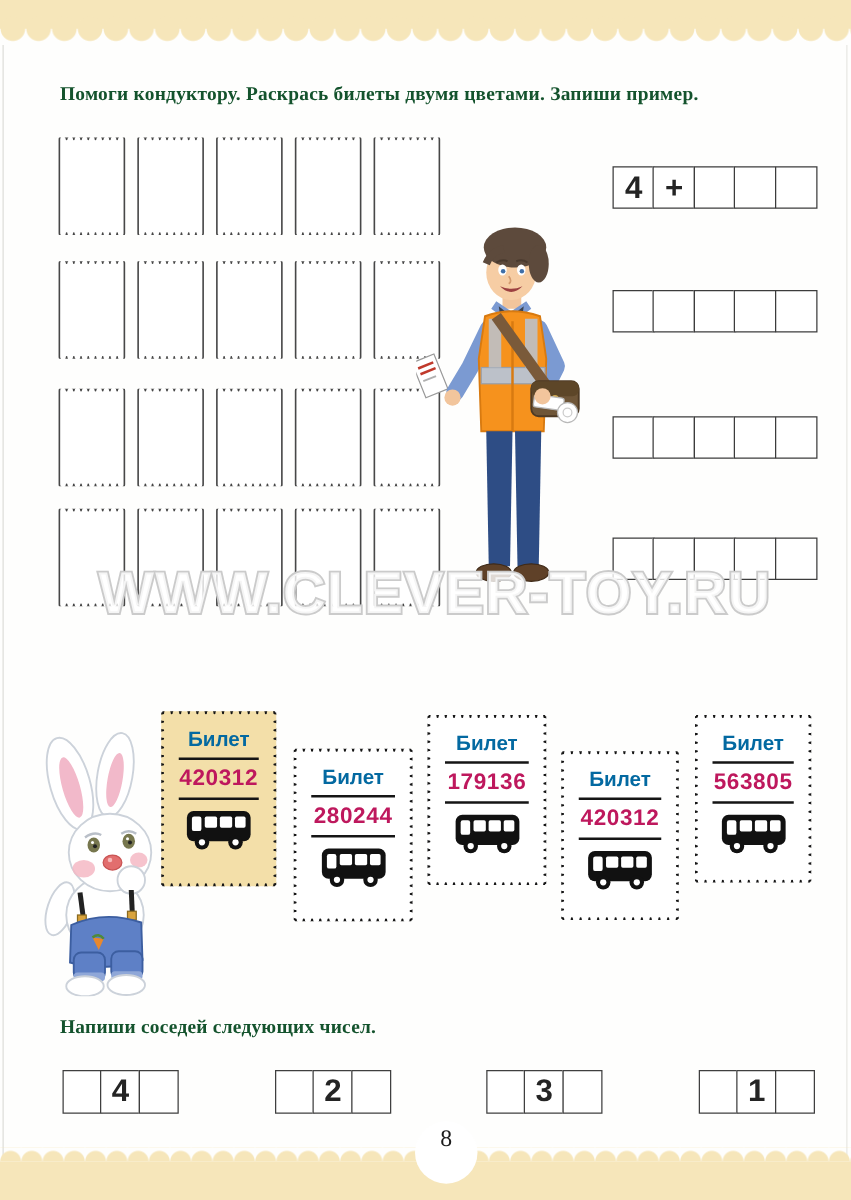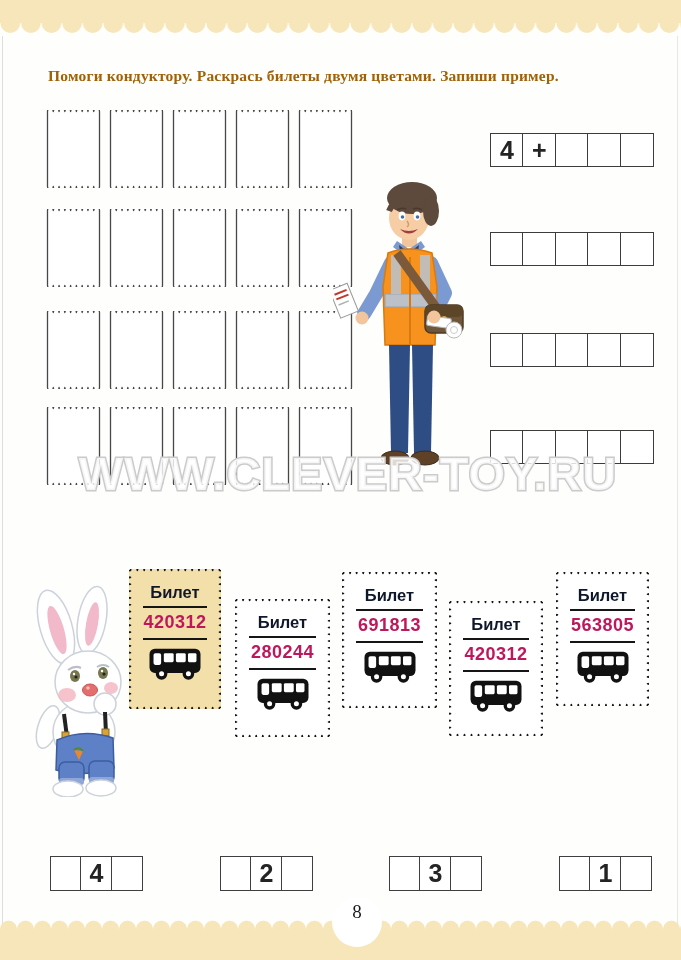--- a/index.html
+++ b/index.html
@@ -17,37 +17,37 @@
     background-image:radial-gradient(8.5px circle at 8.5px 11px, #f6e6ba 7.9px, rgba(246,230,186,0) 8.7px);
     background-size:17px 11px;background-repeat:repeat-x;}
   .page-num-notch{position:absolute;left:332px;top:897px;width:50px;height:50px;border-radius:50%;
     background:#fff;z-index:6;}
   .page-num{position:absolute;left:332px;top:901px;width:50px;text-align:center;z-index:7;
     font-size:19px;color:#1c1c1c;}
   .edge-line-left{position:absolute;left:2px;top:36px;bottom:32px;width:1px;background:#dededa;z-index:1;}
   .edge-line-right{position:absolute;right:3px;top:36px;bottom:32px;width:1px;background:#e7e7e3;z-index:1;}
 
   .heading{position:absolute;left:48px;width:610px;font-weight:bold;font-size:15.5px;
-    color:#a16207;letter-spacing:0.2px;z-index:2;}
+    color:#14532d;letter-spacing:0.2px;z-index:2;}
   #h1{top:67px;} #h2{top:511px;} #h3{top:813px;}
 
   
   .abs{position:absolute;}
   .blank-ticket{position:absolute;}
   .eq-row{position:absolute;display:flex;}
   .eq-cell{width:32px;height:32px;background:#fff;border:1.6px solid #3c3c3c;margin-left:-1.6px;
     display:flex;align-items:center;justify-content:center;
     font-family:"Liberation Sans",sans-serif;font-weight:bold;font-size:25px;color:#242424;}
   .eq-cell:first-child{margin-left:0;}
 
   .ticket{position:absolute;z-index:2;}
   .ticket-body{position:absolute;left:0;top:0;width:100%;height:100%;display:flex;
     flex-direction:column;align-items:center;}
   .ticket-title{margin-top:14px;font-family:"Liberation Sans",sans-serif;font-weight:bold;
-    font-size:16.5px;color:#0f172a;}
+    font-size:16.5px;color:#0369a1;}
   .ticket-line{width:70%;border-top:2px solid #151515;margin:4px auto 3px auto;}
   .ticket-number{font-family:"Liberation Sans",sans-serif;font-weight:bold;font-size:18px;
     letter-spacing:0.5px;color:#be185d;margin:1px 0 1px 0;}
   .bus{margin-top:4px;}
 
   .nb-group{position:absolute;display:flex;}
   .nb-cell{width:30px;height:33px;background:#fff;border:1.6px solid #3f3f3f;margin-left:-1.6px;
     display:flex;align-items:center;justify-content:center;
     font-family:"Liberation Sans",sans-serif;font-weight:bold;font-size:25px;color:#242424;}
   .nb-cell:first-child{margin-left:0;}
@@ -58,20 +58,21 @@
 </head>
 <body>
 
 <div class="page">
 
   <div class="band-top"></div>
   <div class="edge-line-left"></div>
   <div class="edge-line-right"></div>
 
   <div id="h1" class="heading">Помоги кондуктору. Раскрась билеты двумя цветами. Запиши пример.</div>
+  <div id="h3" class="heading">Напиши соседей следующих чисел.</div>
 
   <div id="blank-grid" class="abs" style="left:46px;top:110px;width:310px;height:376px;">
       <div class="blank-ticket" style="left: 0px; top: 0px; width: 55px; height: 78px;">
         <svg width="55" height="78" style="position:absolute;left:0;top:0;">
           <path d="M 1.5 1.5 a 2.888888888888889 2.888888888888889 0 0 1 5.777777777777778 0 a 2.888888888888889 2.888888888888889 0 0 1 5.777777777777778 0 a 2.888888888888889 2.888888888888889 0 0 1 5.777777777777778 0 a 2.888888888888889 2.888888888888889 0 0 1 5.777777777777778 0 a 2.888888888888889 2.888888888888889 0 0 1 5.777777777777778 0 a 2.888888888888889 2.888888888888889 0 0 1 5.777777777777778 0 a 2.888888888888889 2.888888888888889 0 0 1 5.777777777777778 0 a 2.888888888888889 2.888888888888889 0 0 1 5.777777777777778 0 a 2.888888888888889 2.888888888888889 0 0 1 5.777777777777778 0 L 53.5 76.5 a 2.888888888888889 2.888888888888889 0 0 1 -5.777777777777778 0 a 2.888888888888889 2.888888888888889 0 0 1 -5.777777777777778 0 a 2.888888888888889 2.888888888888889 0 0 1 -5.777777777777778 0 a 2.888888888888889 2.888888888888889 0 0 1 -5.777777777777778 0 a 2.888888888888889 2.888888888888889 0 0 1 -5.777777777777778 0 a 2.888888888888889 2.888888888888889 0 0 1 -5.777777777777778 0 a 2.888888888888889 2.888888888888889 0 0 1 -5.777777777777778 0 a 2.888888888888889 2.888888888888889 0 0 1 -5.777777777777778 0 a 2.888888888888889 2.888888888888889 0 0 1 -5.777777777777778 0 L 1.5 1.5 Z" fill="#fff" stroke="#474747" stroke-width="1.3" stroke-linejoin="round"></path>
         </svg>
       </div>
       <div class="blank-ticket" style="left: 63px; top: 0px; width: 55px; height: 78px;">
         <svg width="55" height="78" style="position:absolute;left:0;top:0;">
           <path d="M 1.5 1.5 a 2.888888888888889 2.888888888888889 0 0 1 5.777777777777778 0 a 2.888888888888889 2.888888888888889 0 0 1 5.777777777777778 0 a 2.888888888888889 2.888888888888889 0 0 1 5.777777777777778 0 a 2.888888888888889 2.888888888888889 0 0 1 5.777777777777778 0 a 2.888888888888889 2.888888888888889 0 0 1 5.777777777777778 0 a 2.888888888888889 2.888888888888889 0 0 1 5.777777777777778 0 a 2.888888888888889 2.888888888888889 0 0 1 5.777777777777778 0 a 2.888888888888889 2.888888888888889 0 0 1 5.777777777777778 0 a 2.888888888888889 2.888888888888889 0 0 1 5.777777777777778 0 L 53.5 76.5 a 2.888888888888889 2.888888888888889 0 0 1 -5.777777777777778 0 a 2.888888888888889 2.888888888888889 0 0 1 -5.777777777777778 0 a 2.888888888888889 2.888888888888889 0 0 1 -5.777777777777778 0 a 2.888888888888889 2.888888888888889 0 0 1 -5.777777777777778 0 a 2.888888888888889 2.888888888888889 0 0 1 -5.777777777777778 0 a 2.888888888888889 2.888888888888889 0 0 1 -5.777777777777778 0 a 2.888888888888889 2.888888888888889 0 0 1 -5.777777777777778 0 a 2.888888888888889 2.888888888888889 0 0 1 -5.777777777777778 0 a 2.888888888888889 2.888888888888889 0 0 1 -5.777777777777778 0 L 1.5 1.5 Z" fill="#fff" stroke="#474747" stroke-width="1.3" stroke-linejoin="round"></path>
@@ -345,21 +346,21 @@
           </svg>
        </div>
       </div>
       <div class="ticket" style="left: 342px; top: 572px; width: 95px; height: 136px;">
         <svg width="95" height="136" style="position:absolute;left:0;top:0;">
           <path d="M 1.5 1.5 a 3.2857142857142856 3.2857142857142856 0 0 1 6.571428571428571 0 a 3.2857142857142856 3.2857142857142856 0 0 1 6.571428571428571 0 a 3.2857142857142856 3.2857142857142856 0 0 1 6.571428571428571 0 a 3.2857142857142856 3.2857142857142856 0 0 1 6.571428571428571 0 a 3.2857142857142856 3.2857142857142856 0 0 1 6.571428571428571 0 a 3.2857142857142856 3.2857142857142856 0 0 1 6.571428571428571 0 a 3.2857142857142856 3.2857142857142856 0 0 1 6.571428571428571 0 a 3.2857142857142856 3.2857142857142856 0 0 1 6.571428571428571 0 a 3.2857142857142856 3.2857142857142856 0 0 1 6.571428571428571 0 a 3.2857142857142856 3.2857142857142856 0 0 1 6.571428571428571 0 a 3.2857142857142856 3.2857142857142856 0 0 1 6.571428571428571 0 a 3.2857142857142856 3.2857142857142856 0 0 1 6.571428571428571 0 a 3.2857142857142856 3.2857142857142856 0 0 1 6.571428571428571 0 a 3.2857142857142856 3.2857142857142856 0 0 1 6.571428571428571 0 a 3.325 3.325 0 0 1 0 6.65 a 3.325 3.325 0 0 1 0 6.65 a 3.325 3.325 0 0 1 0 6.65 a 3.325 3.325 0 0 1 0 6.65 a 3.325 3.325 0 0 1 0 6.65 a 3.325 3.325 0 0 1 0 6.65 a 3.325 3.325 0 0 1 0 6.65 a 3.325 3.325 0 0 1 0 6.65 a 3.325 3.325 0 0 1 0 6.65 a 3.325 3.325 0 0 1 0 6.65 a 3.325 3.325 0 0 1 0 6.65 a 3.325 3.325 0 0 1 0 6.65 a 3.325 3.325 0 0 1 0 6.65 a 3.325 3.325 0 0 1 0 6.65 a 3.325 3.325 0 0 1 0 6.65 a 3.325 3.325 0 0 1 0 6.65 a 3.325 3.325 0 0 1 0 6.65 a 3.325 3.325 0 0 1 0 6.65 a 3.325 3.325 0 0 1 0 6.65 a 3.325 3.325 0 0 1 0 6.65 a 3.2857142857142856 3.2857142857142856 0 0 1 -6.571428571428571 0 a 3.2857142857142856 3.2857142857142856 0 0 1 -6.571428571428571 0 a 3.2857142857142856 3.2857142857142856 0 0 1 -6.571428571428571 0 a 3.2857142857142856 3.2857142857142856 0 0 1 -6.571428571428571 0 a 3.2857142857142856 3.2857142857142856 0 0 1 -6.571428571428571 0 a 3.2857142857142856 3.2857142857142856 0 0 1 -6.571428571428571 0 a 3.2857142857142856 3.2857142857142856 0 0 1 -6.571428571428571 0 a 3.2857142857142856 3.2857142857142856 0 0 1 -6.571428571428571 0 a 3.2857142857142856 3.2857142857142856 0 0 1 -6.571428571428571 0 a 3.2857142857142856 3.2857142857142856 0 0 1 -6.571428571428571 0 a 3.2857142857142856 3.2857142857142856 0 0 1 -6.571428571428571 0 a 3.2857142857142856 3.2857142857142856 0 0 1 -6.571428571428571 0 a 3.2857142857142856 3.2857142857142856 0 0 1 -6.571428571428571 0 a 3.2857142857142856 3.2857142857142856 0 0 1 -6.571428571428571 0 a 3.325 3.325 0 0 1 0 -6.65 a 3.325 3.325 0 0 1 0 -6.65 a 3.325 3.325 0 0 1 0 -6.65 a 3.325 3.325 0 0 1 0 -6.65 a 3.325 3.325 0 0 1 0 -6.65 a 3.325 3.325 0 0 1 0 -6.65 a 3.325 3.325 0 0 1 0 -6.65 a 3.325 3.325 0 0 1 0 -6.65 a 3.325 3.325 0 0 1 0 -6.65 a 3.325 3.325 0 0 1 0 -6.65 a 3.325 3.325 0 0 1 0 -6.65 a 3.325 3.325 0 0 1 0 -6.65 a 3.325 3.325 0 0 1 0 -6.65 a 3.325 3.325 0 0 1 0 -6.65 a 3.325 3.325 0 0 1 0 -6.65 a 3.325 3.325 0 0 1 0 -6.65 a 3.325 3.325 0 0 1 0 -6.65 a 3.325 3.325 0 0 1 0 -6.65 a 3.325 3.325 0 0 1 0 -6.65 a 3.325 3.325 0 0 1 0 -6.65 Z" fill="#fff" stroke="#161616" stroke-width="1.6" stroke-linejoin="round"></path>
         </svg>
         <div class="ticket-body">
          <div class="ticket-title">Билет</div>
          <div class="ticket-line"></div>
-         <div class="ticket-number">691813</div>
+         <div class="ticket-number">179136</div>
          <div class="ticket-line"></div>
          <svg class="bus" width="54" height="34" viewBox="0 0 60 38">
     <rect x="1.5" y="2" width="57" height="27" rx="6" fill="#111"></rect>
     <rect x="6" y="7" width="8.5" height="13" rx="2" fill="#fff"></rect>
     <rect x="17.5" y="7" width="11" height="10" rx="1.5" fill="#fff"></rect>
     <rect x="31" y="7" width="11" height="10" rx="1.5" fill="#fff"></rect>
     <rect x="44.5" y="7" width="9.5" height="10" rx="1.5" fill="#fff"></rect>
     <circle cx="15" cy="30" r="6.5" fill="#111"></circle>
             <circle cx="15" cy="30" r="2.8" fill="#fff"></circle>
     <circle cx="45" cy="30" r="6.5" fill="#111"></circle>

